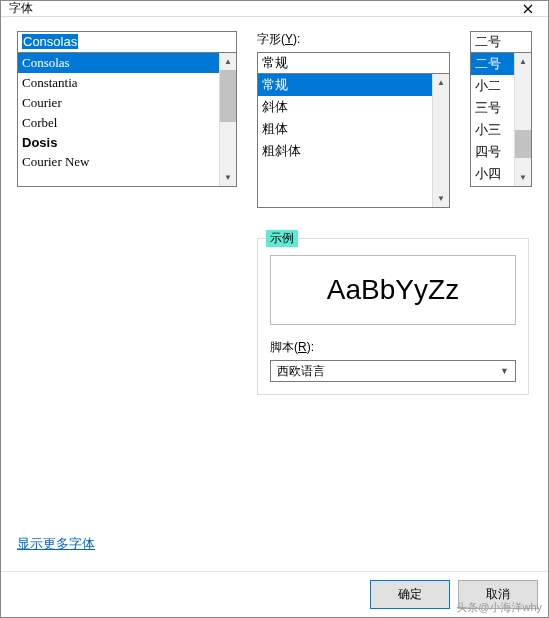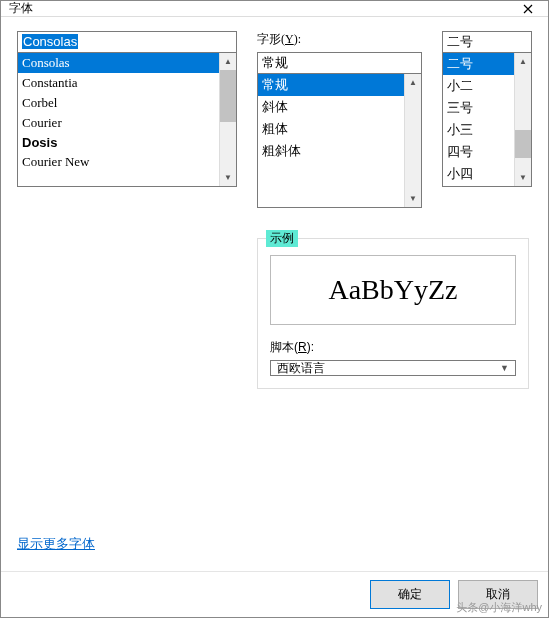--- a/index.html
+++ b/index.html
@@ -41,21 +41,21 @@
     padding: 14px 16px 10px 16px;
     display: flex;
     flex-direction: column;
   }
   .columns {
     display: flex;
     gap: 20px;
   }
   .col { display: flex; flex-direction: column; }
   .col-font { width: 220px; }
-  .col-style { width: 165px; font-family: Liberation Serif, serif; }
+  .col-style { width: 193px; }
   .col-size { flex: 1; }
   .label { margin-bottom: 4px; }
   .underline { text-decoration: underline; }
   .inputbox {
     border: 1px solid #7a7a7a;
     height: 22px;
     padding: 2px 4px;
     font-size: 13px;
     width: 100%;
     outline: none;
@@ -128,30 +128,30 @@
     background: #5eead4;
     padding: 0 4px;
     font-size: 12px;
   }
   .sample-box {
     border: 1px solid #bbb;
     height: 70px;
     display: flex;
     align-items: center;
     justify-content: center;
-    font-family: Liberation Serif, serif;
+    font-family: Liberation Sans, sans-serif;
     font-size: 28px;
     background: #fff;
   }
   .script-row {
     margin-top: 14px;
   }
   .select {
     border: 1px solid #7a7a7a;
-    height: 16px;
+    height: 22px;
     display: flex;
     align-items: center;
     justify-content: space-between;
     padding: 0 2px 0 6px;
     margin-top: 3px;
     cursor: default;
   }
   .select .arrow { font-size: 9px; color: #555; padding: 0 4px;}
   .link {
     color: #0066cc;
@@ -206,22 +206,22 @@
 
   <div class="body">
     <div class="columns">
 
       <div class="col col-font">
         <div class="inputbox sel"><span class="hl">Consolas</span></div>
         <div class="listwrap">
           <div class="list" id="font-list">
               <div class="listitem selected">Consolas</div>
               <div class="listitem">Constantia</div>
+              <div class="listitem">Courier</div>
               <div class="listitem">Corbel</div>
-              <div class="listitem">Courier</div>
               <div class="listitem dosis">Dosis</div>
               <div class="listitem">Courier New</div>
             </div>
           <div class="scrollbar">
             <div class="sb-btn">▲</div>
             <div class="sb-track">
                 <div class="sb-thumb" style="top:0;height:52px"></div>
               </div>
             <div class="sb-btn">▼</div>
           </div>

